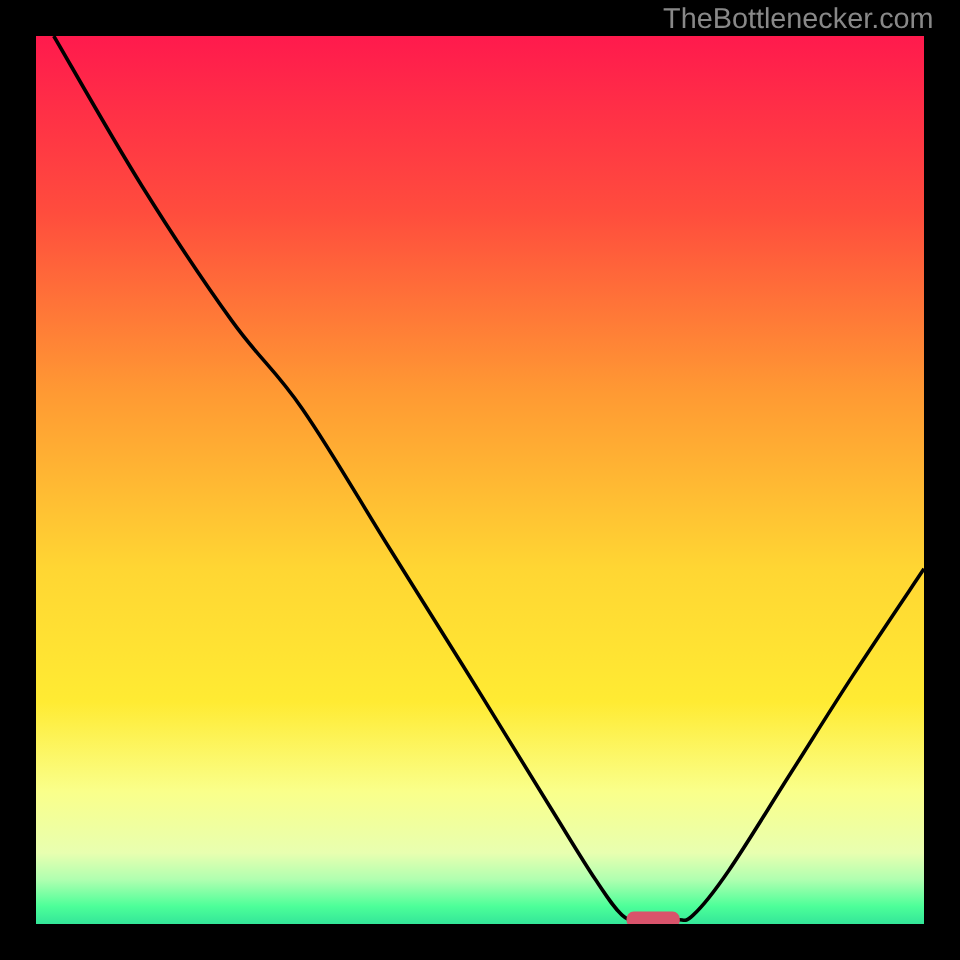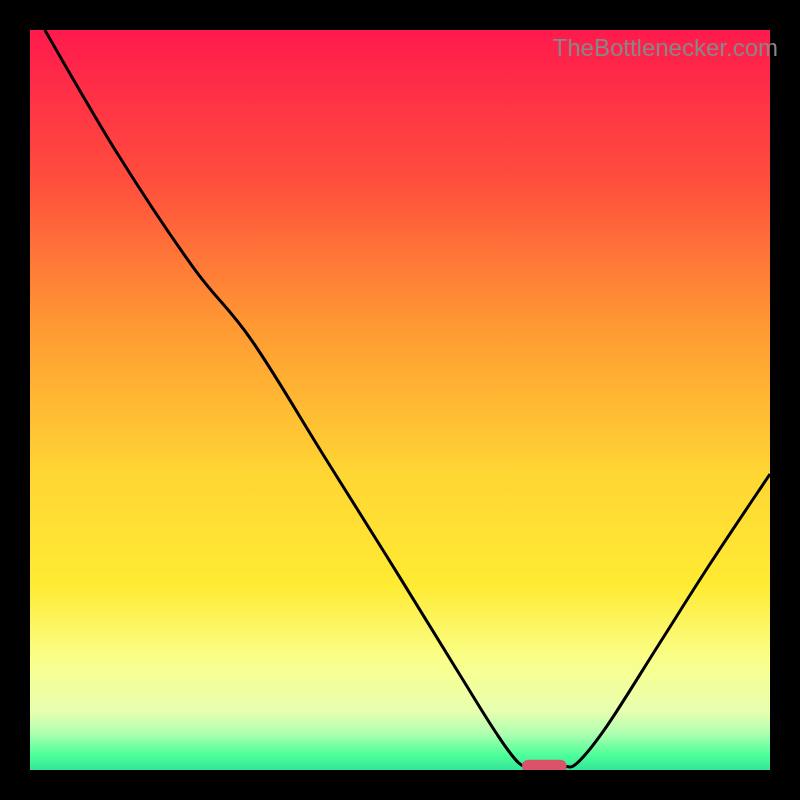--- a/index.html
+++ b/index.html
@@ -17,21 +17,20 @@
     background: #000;
   }
   .watermark {
     position: absolute;
     top: 2px;
     right: 22px;
     color: #888;
     font-family: Arial, sans-serif;
     font-size: 24px;
     z-index: 10;
-    margin-top: 32px;
   }
   .plot-area {
     position: absolute;
     left: 30px;
     top: 30px;
     width: 740px;
     height: 740px;
   }
   svg {
     display: block;

